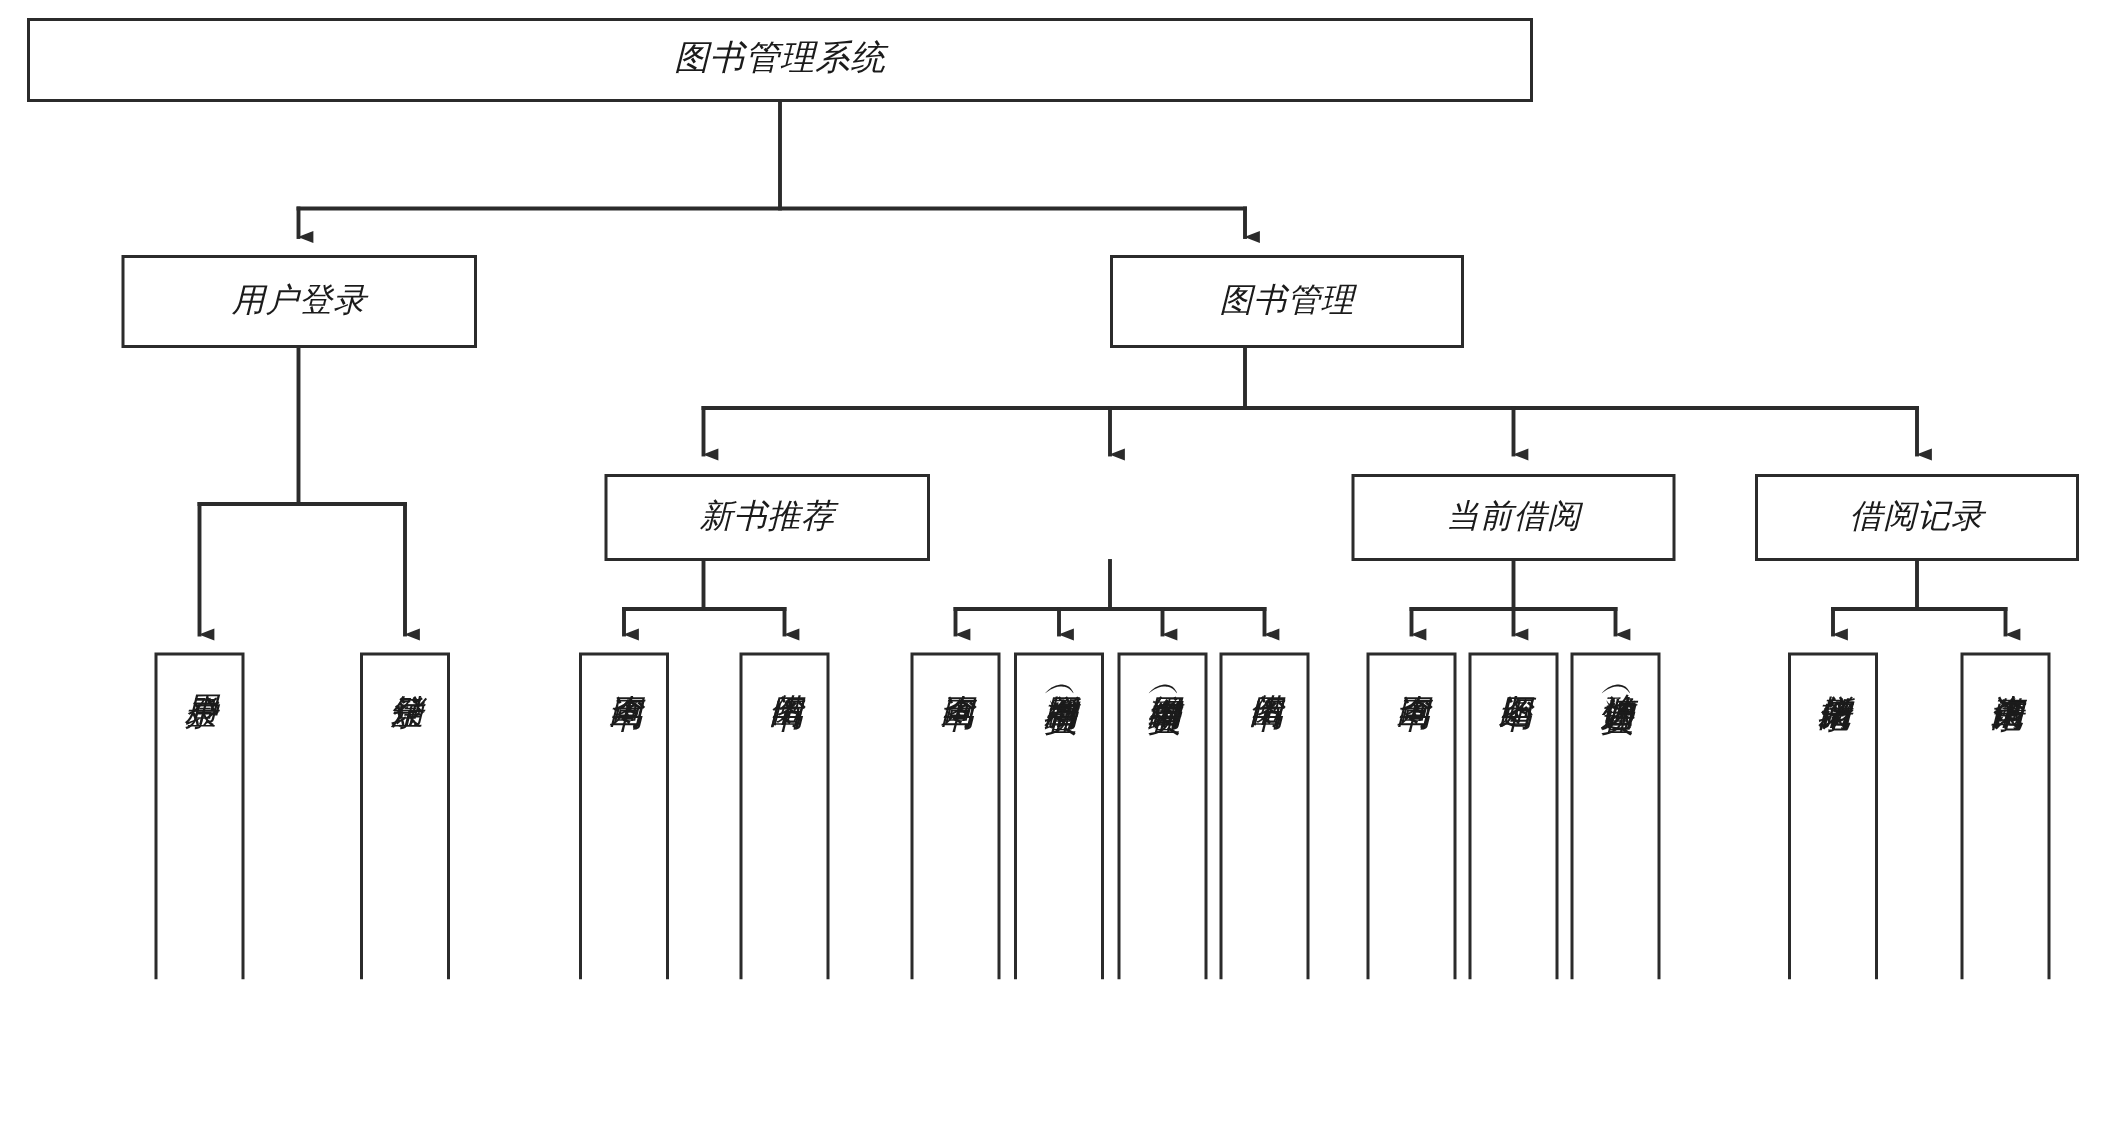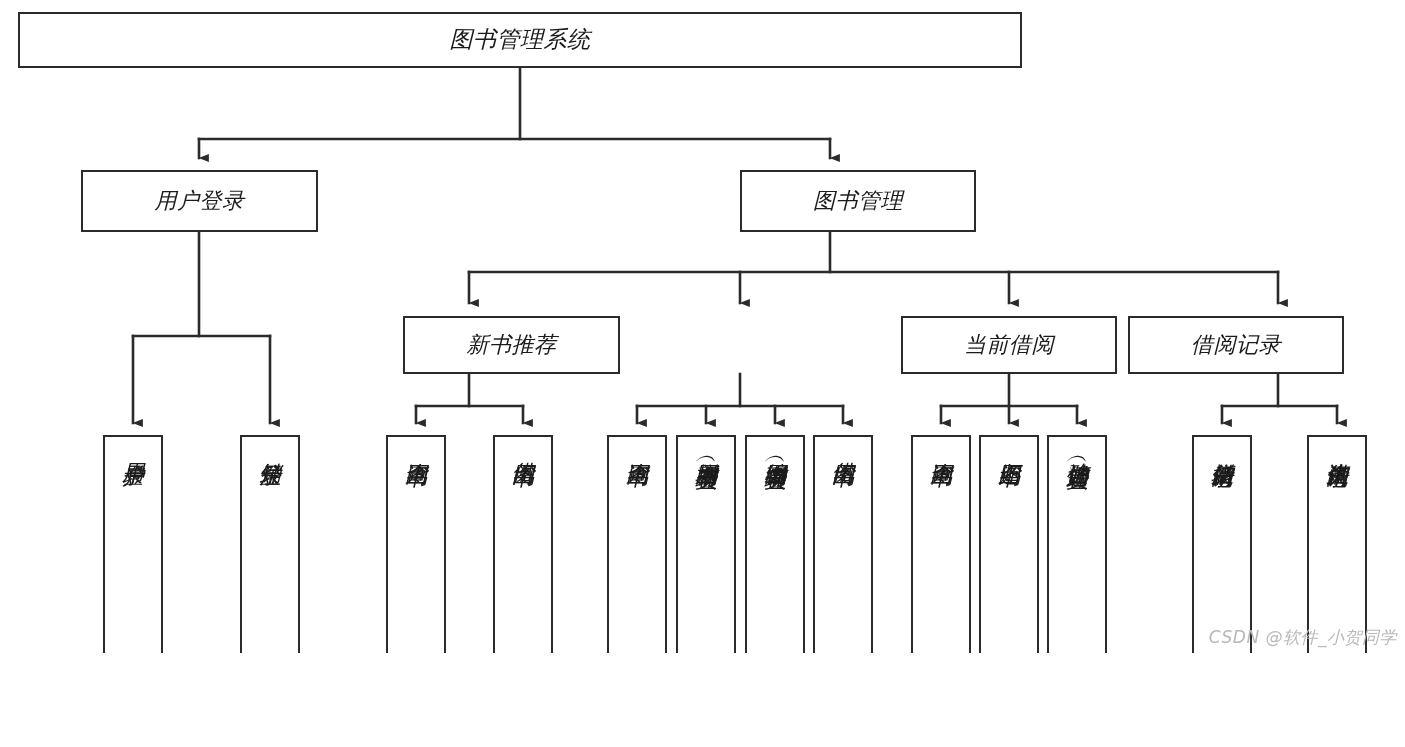--- a/index.html
+++ b/index.html
@@ -139,21 +139,21 @@
 
   <div class="node" style="left:361px; top:316px; width:217px; height:58px;margin-left:42px;">
     <span class="node-h">新书推荐</span>
   </div>
 
 
   <div class="node" style="left:901px; top:316px; width:216px; height:58px;">
     <span class="node-h">当前借阅</span>
   </div>
 
-  <div class="node" style="left:1128px; top:316px; width:216px; height:58px;">
+  <div class="node" style="left:1170px; top:316px; width:216px; height:58px;">
     <span class="node-h">借阅记录</span>
   </div>
 
   <div class="node node-leaf" style="left:103px; top:435px; width:60px; height:300px;">
     <span class="node-v">用户登录</span>
   </div>
 
   <div class="node node-leaf" style="left:240px; top:435px; width:60px; height:300px;">
     <span class="node-v">注销登录</span>
   </div>
@@ -195,14 +195,13 @@
   </div>
 
   <div class="node node-leaf" style="left:1192px; top:435px; width:60px; height:300px;">
     <span class="node-v">新增借阅记录</span>
   </div>
 
   <div class="node node-leaf" style="left:1307px; top:435px; width:60px; height:300px;">
     <span class="node-v">查询借阅记录</span>
   </div>
 
-  <div id="watermark">CSDN @软件_小贺同学</div>
 </div>
 
 </body></html>

